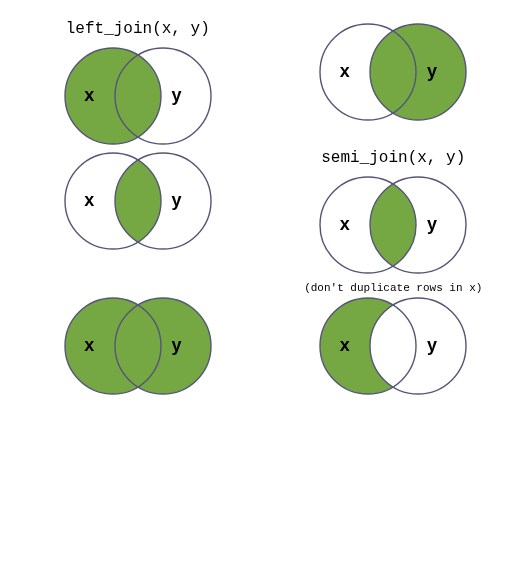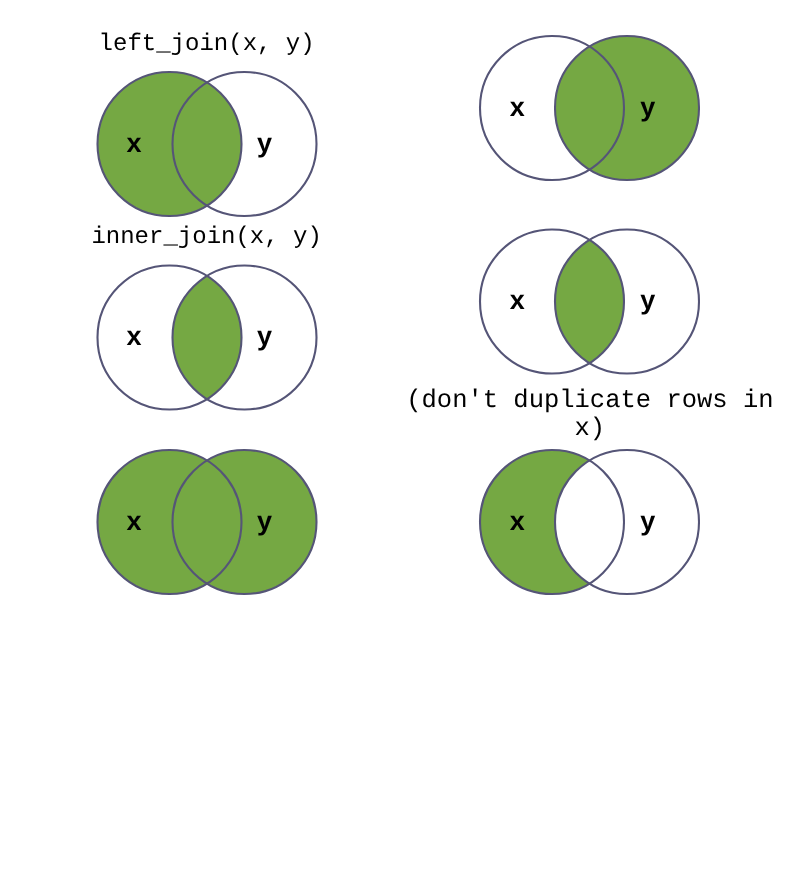--- a/index.html
+++ b/index.html
@@ -27,21 +27,21 @@
     position: relative;
   }
   .title {
     font-size: 16px;
     font-family: "Consolas", "Courier New", monospace;
     color: #000;
     margin-bottom: 6px;
     text-align: center;
   }
   .subtitle {
-    font-size: 17px;
+    font-size: 11px;
     font-family: "Consolas", "Courier New", monospace;
     color: #000;
     margin-top: 4px;
     text-align: center;
   }
   .venn {
     position: relative;
     width: 170px;
     height: 105px;
   }
@@ -82,33 +82,33 @@
           <circle cx="110" cy="52" r="48" fill="#75a843"></circle>
           <circle cx="60" cy="52" r="48" fill="none" stroke="#555577" stroke-width="1.4"></circle>
           <circle cx="110" cy="52" r="48" fill="none" stroke="#555577" stroke-width="1.4"></circle>
         </svg>
         <div class="lblX" style="left: 31.6px; top: 41px;">x</div>
         <div class="lblY" style="left: 118.64px; top: 41px;">y</div>
       </div>
   </div>
 
   <div class="cell">
-    <div class="title">inner_join(x, y)</div>
     <div class="venn">
         <svg width="170" height="105" viewBox="0 0 170 105">
           <path d="M 85 11.024397502904243 A 48 48 0 0 1 85 92.97560249709576 A 48 48 0 0 1 85 11.024397502904243 Z" fill="#75a843"></path>
           <circle cx="60" cy="52" r="48" fill="none" stroke="#555577" stroke-width="1.4"></circle>
           <circle cx="110" cy="52" r="48" fill="none" stroke="#555577" stroke-width="1.4"></circle>
         </svg>
         <div class="lblX" style="left: 31.6px; top: 41px;">x</div>
         <div class="lblY" style="left: 118.64px; top: 41px;">y</div>
       </div>
   </div>
 
   <div class="cell">
+    <div class="title">semi_join(x, y)</div>
     <div class="venn">
         <svg width="170" height="105" viewBox="0 0 170 105">
           <path d="M 85 11.024397502904243 A 48 48 0 0 1 85 92.97560249709576 A 48 48 0 0 1 85 11.024397502904243 Z" fill="#75a843"></path>
           <circle cx="60" cy="52" r="48" fill="none" stroke="#555577" stroke-width="1.4"></circle>
           <circle cx="110" cy="52" r="48" fill="none" stroke="#555577" stroke-width="1.4"></circle>
         </svg>
         <div class="lblX" style="left: 31.6px; top: 41px;">x</div>
         <div class="lblY" style="left: 118.64px; top: 41px;">y</div>
       </div>
     <div class="subtitle">(don't duplicate rows in x)</div>

